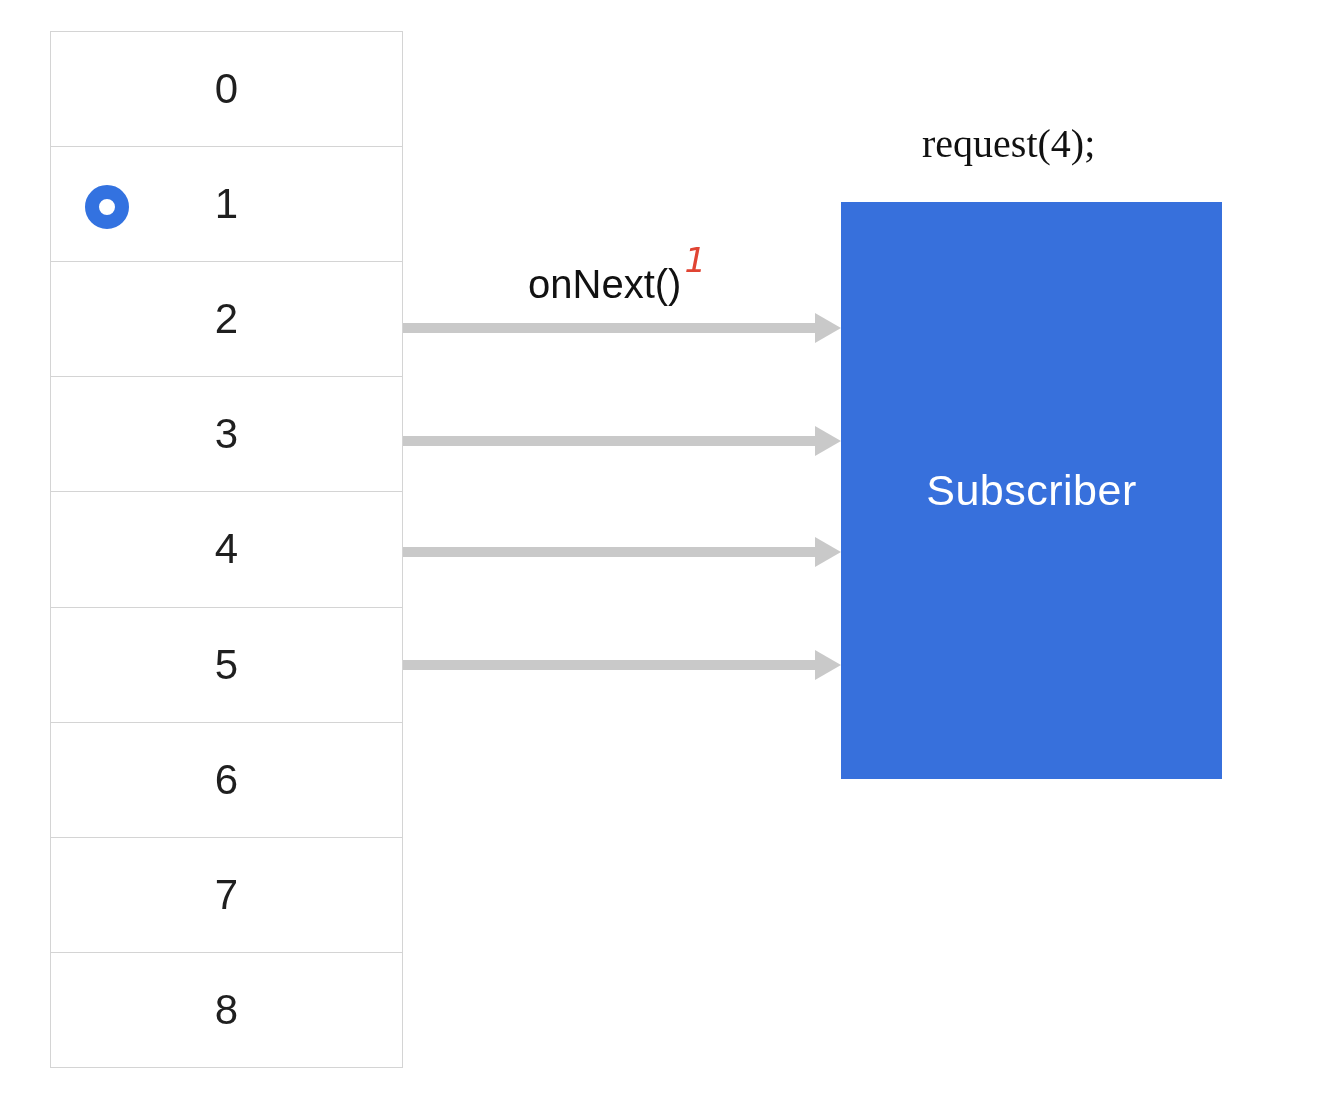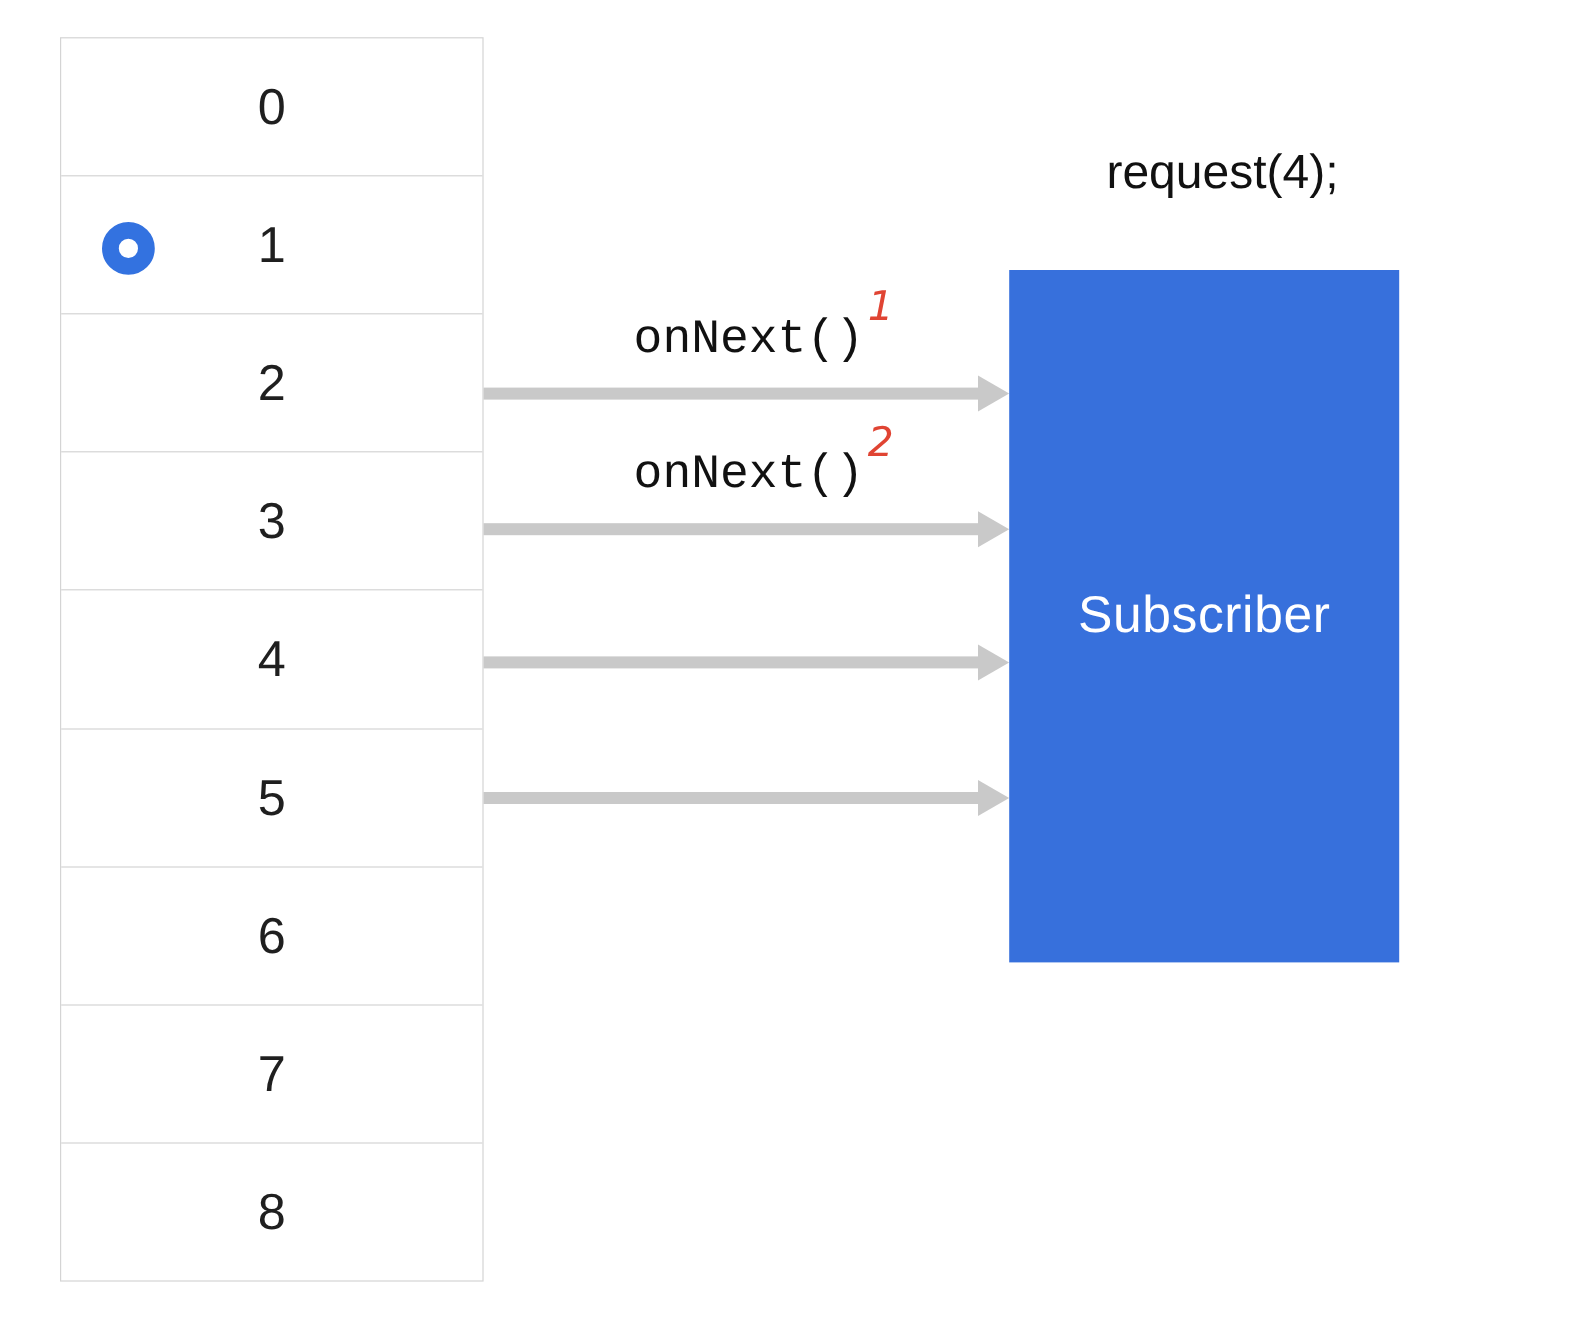--- a/index.html
+++ b/index.html
@@ -45,55 +45,54 @@
     background: #ffffff;
     border: 14px solid #3372e0;
     border-radius: 50%;
   }
 
   
   .request-label {
     position: absolute;
     left: 922px;
     top: 120px;
-    font-family: Liberation Sans, sans-serif;
+    font-family: Liberation Serif, serif;
     font-size: 40px;
     line-height: 1.2;
     color: #111111;
     white-space: nowrap;
   }
 
   
   .subscriber-box {
     position: absolute;
     left: 841px;
     top: 202px;
-    width: 325px;
+    width: 381px;
     height: 577px;
     background: #3770dc;
     display: flex;
     align-items: center;
     justify-content: center;
-    margin-top: 23px;
   }
   .subscriber-box .label {
     color: #ffffff;
     font-size: 43px;
     letter-spacing: 0.5px;
   }
 
   
   .onnext {
     position: absolute;
     left: 528px;
     white-space: nowrap;
     line-height: 1.1;
   }
   .onnext .fn {
-    font-family: Liberation Mono, monospace;
+    font-family: Liberation Sans, sans-serif;
     font-size: 40px;
     color: #111111;
     text-align: right;
   }
   .onnext .sup {
     font-family: "DejaVu Sans", sans-serif;
     font-style: italic;
     font-size: 34px;
     color: #e04433;
     position: relative;
@@ -168,22 +167,19 @@
 
   <div class="request-label">request(4);</div>
 
   <div class="subscriber-box">
     <span class="label">Subscriber</span>
   </div>
 
   <div class="onnext onnext-1">
     <span class="fn">onNext()</span><span class="sup">1</span>
   </div>
-  <div class="onnext onnext-2">
-    <span class="fn">onNext()</span><span class="sup">2</span>
-  </div>
 
   <div class="arrow arrow-1"></div>
   <div class="arrow arrow-2"></div>
   <div class="arrow arrow-3"></div>
   <div class="arrow arrow-4"></div>
 
 </div>
 
 </body></html>

